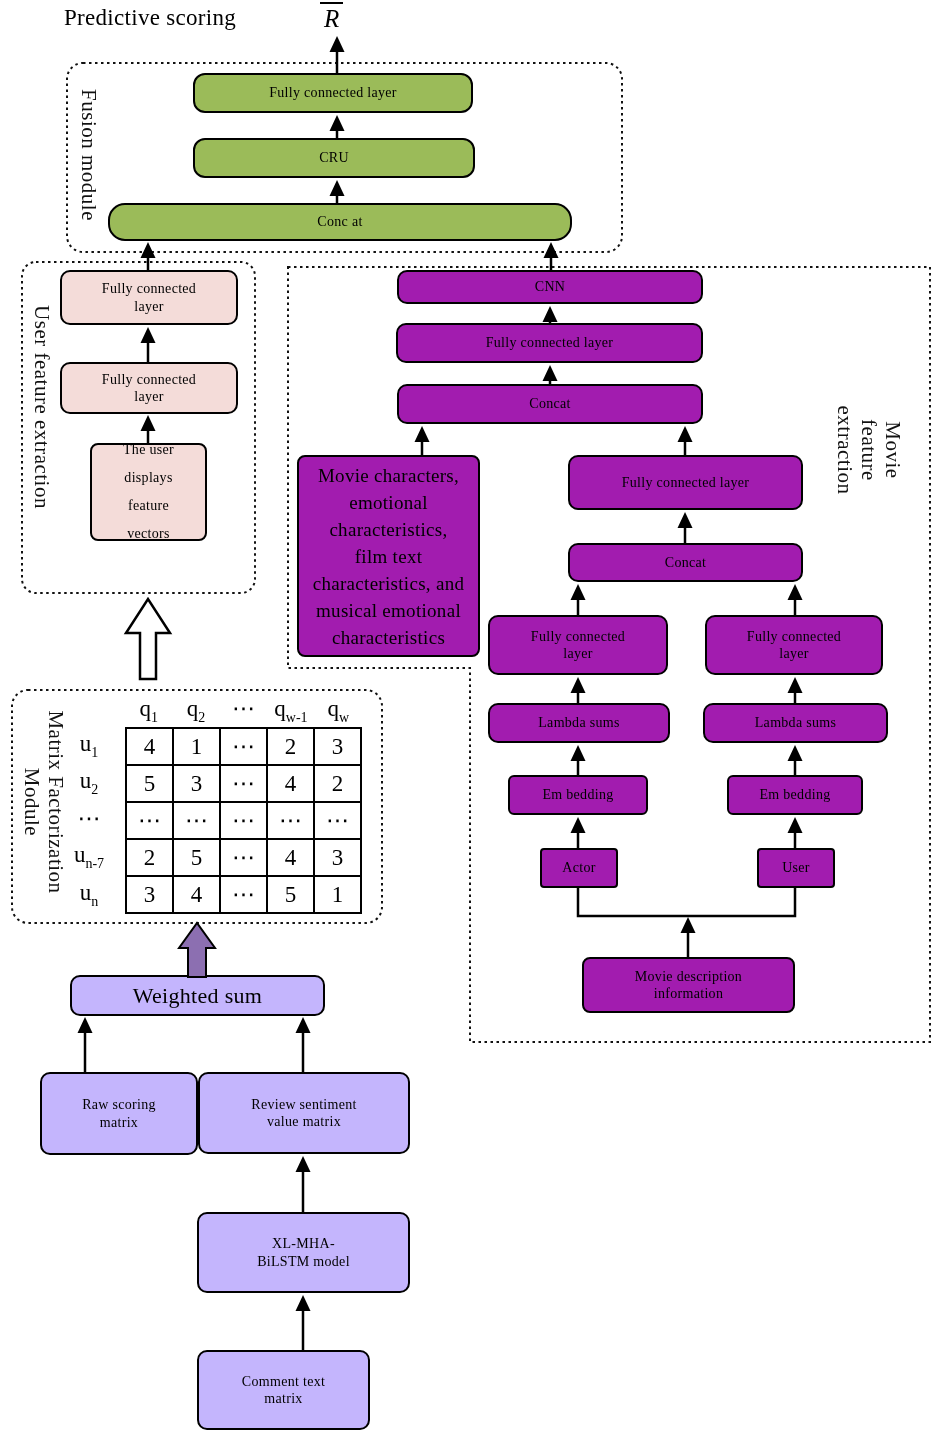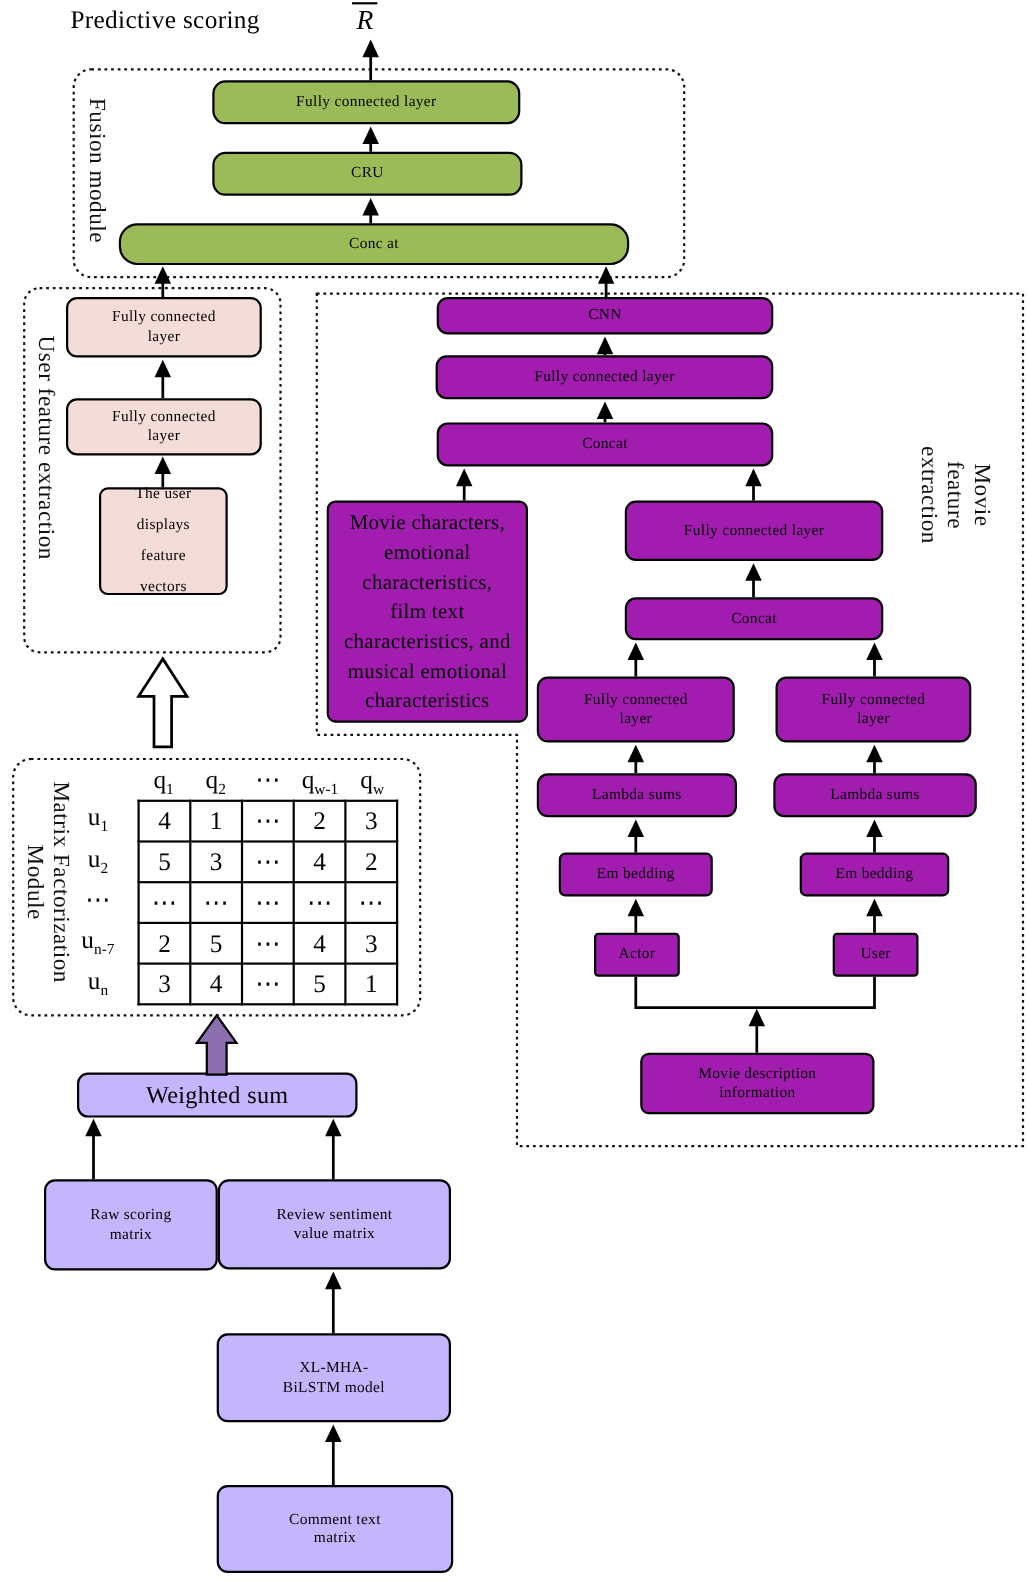--- a/index.html
+++ b/index.html
@@ -145,21 +145,21 @@
   </tbody>
     </table>
 
   <div class="box purple" style="left:70px;top:975px;width:255px;height:41px;font-size:22px;">Weighted sum</div>
   <div class="box purple" style="left:5px;top:1072px;width:158px;height:83px;margin-left:35px;">Raw scoring
 matrix</div>
   <div class="box purple" style="left:198px;top:1072px;width:212px;height:82px;">Review sentiment
 value matrix</div>
   <div class="box purple" style="left:197px;top:1212px;width:213px;height:81px;">XL-MHA-
 BiLSTM model</div>
-  <div class="box purple" style="left:197px;top:1350px;width:215px;height:80px;text-align:center;">Comment text
+  <div class="box purple" style="left:197px;top:1350px;width:173px;height:80px;text-align:center;">Comment text
 matrix</div>
 
   <svg id="svglayer" width="935" height="1438" viewBox="0 0 935 1438">
 
     <rect x="67" y="63" width="555" height="189" rx="16" fill="none" stroke="#111" stroke-width="2" stroke-dasharray="2.5,3.5"></rect>
     <rect x="22" y="262" width="233" height="331" rx="14" fill="none" stroke="#111" stroke-width="2" stroke-dasharray="2.5,3.5"></rect>
     <rect x="12" y="690" width="370" height="233" rx="16" fill="none" stroke="#111" stroke-width="2" stroke-dasharray="2.5,3.5"></rect>
     <path d="M288,267 H930 V1042 H470 V668 H288 Z" fill="none" stroke="#111" stroke-width="2" stroke-dasharray="2.5,3.5"></path>
 
     <path d="M578,888 V916 H795 V888" fill="none" stroke="#000" stroke-width="2.5"></path>

